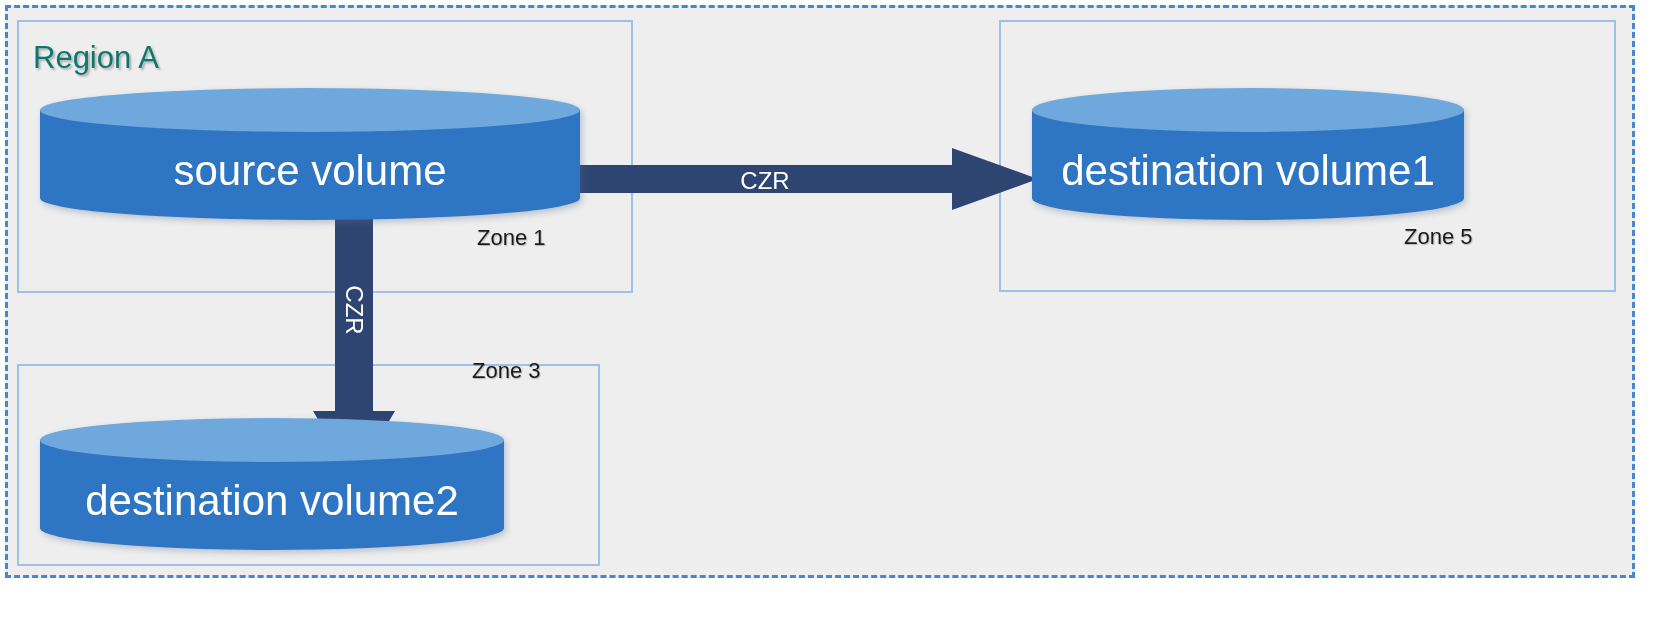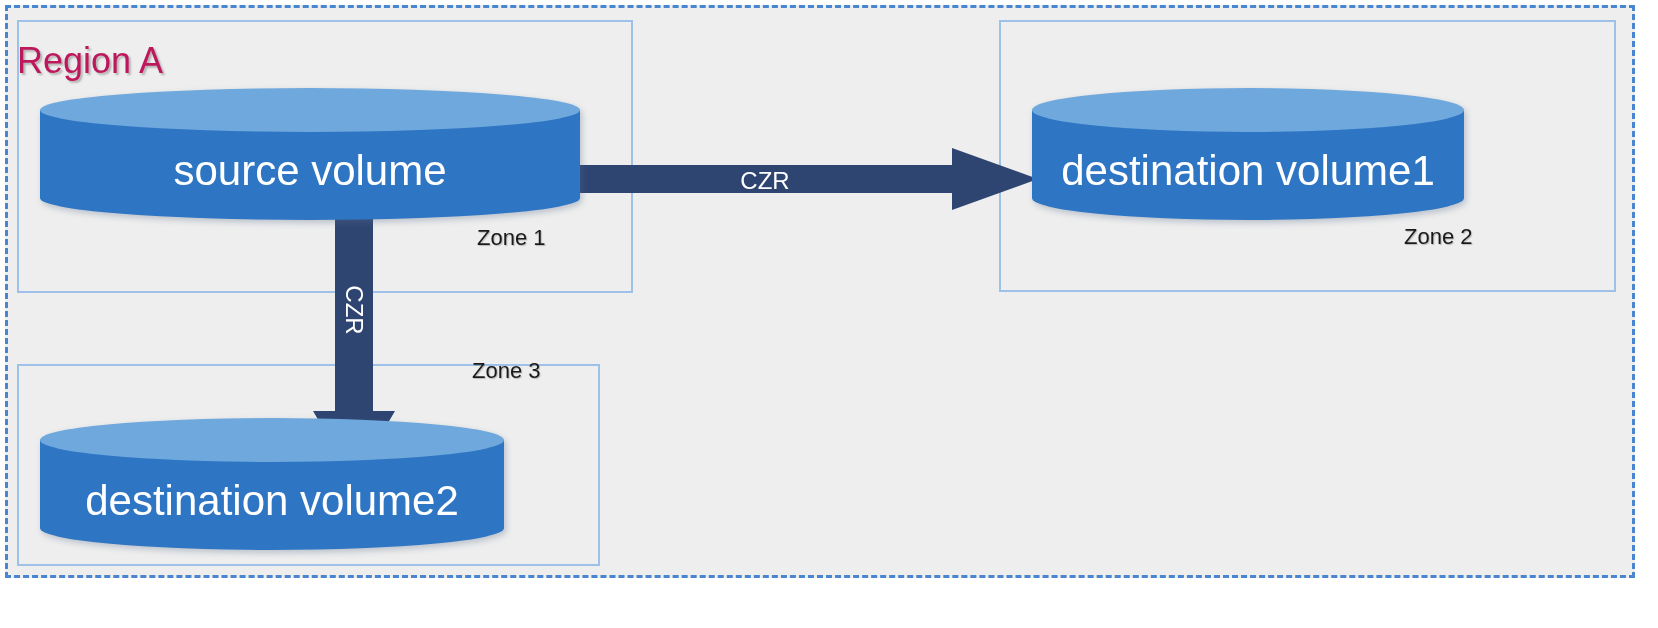--- a/index.html
+++ b/index.html
@@ -47,24 +47,24 @@
     white-space: nowrap;
     text-shadow: 1px 1px 1px rgba(120,120,120,0.45);
   }
   #zone-1-label { left: 477px;  top: 225px; }
   #zone-2-label { left: 1404px; top: 224px; }
   #zone-3-label { left: 472px;  top: 358px; }
 
   
   #region-label {
     position: absolute;
-    left: 17px;
+    left: 33px;
     top: 40px;
-    font-size: 36px;
-    color: #be185d;
+    font-size: 31px;
+    color: #0f766e;
     white-space: nowrap;
     text-shadow: 2px 2px 2px rgba(120,120,120,0.5);
   }
 
   
   .cylinder {
     position: absolute;
     filter: drop-shadow(2px 3px 3px rgba(90,110,140,0.35));
   }
   .cyl-svg { display: block; width: 100%; height: 100%; }
@@ -116,21 +116,21 @@
 
   <div class="region-frame"></div>
 
   <div class="zone-box" id="zone-1-box"></div>
   <div class="zone-box" id="zone-2-box"></div>
   <div class="zone-box" id="zone-3-box"></div>
 
   <div id="region-label">Region A</div>
 
   <div class="zone-label" id="zone-1-label">Zone 1</div>
-  <div class="zone-label" id="zone-2-label">Zone 2</div>
+  <div class="zone-label" id="zone-2-label">Zone 5</div>
   <div class="zone-label" id="zone-3-label">Zone 3</div>
 
   <div class="arrow" id="arrow-horizontal">
     <svg class="arrow-svg" viewBox="0 0 460 62" preserveAspectRatio="none">
       <path d="M0,17 L374,17 L374,0 L460,31 L374,62 L374,45 L0,45 Z" fill="#2e4572"></path>
     </svg>
     <div class="arrow-label">CZR</div>
   </div>
 
   <div class="arrow" id="arrow-vertical">

